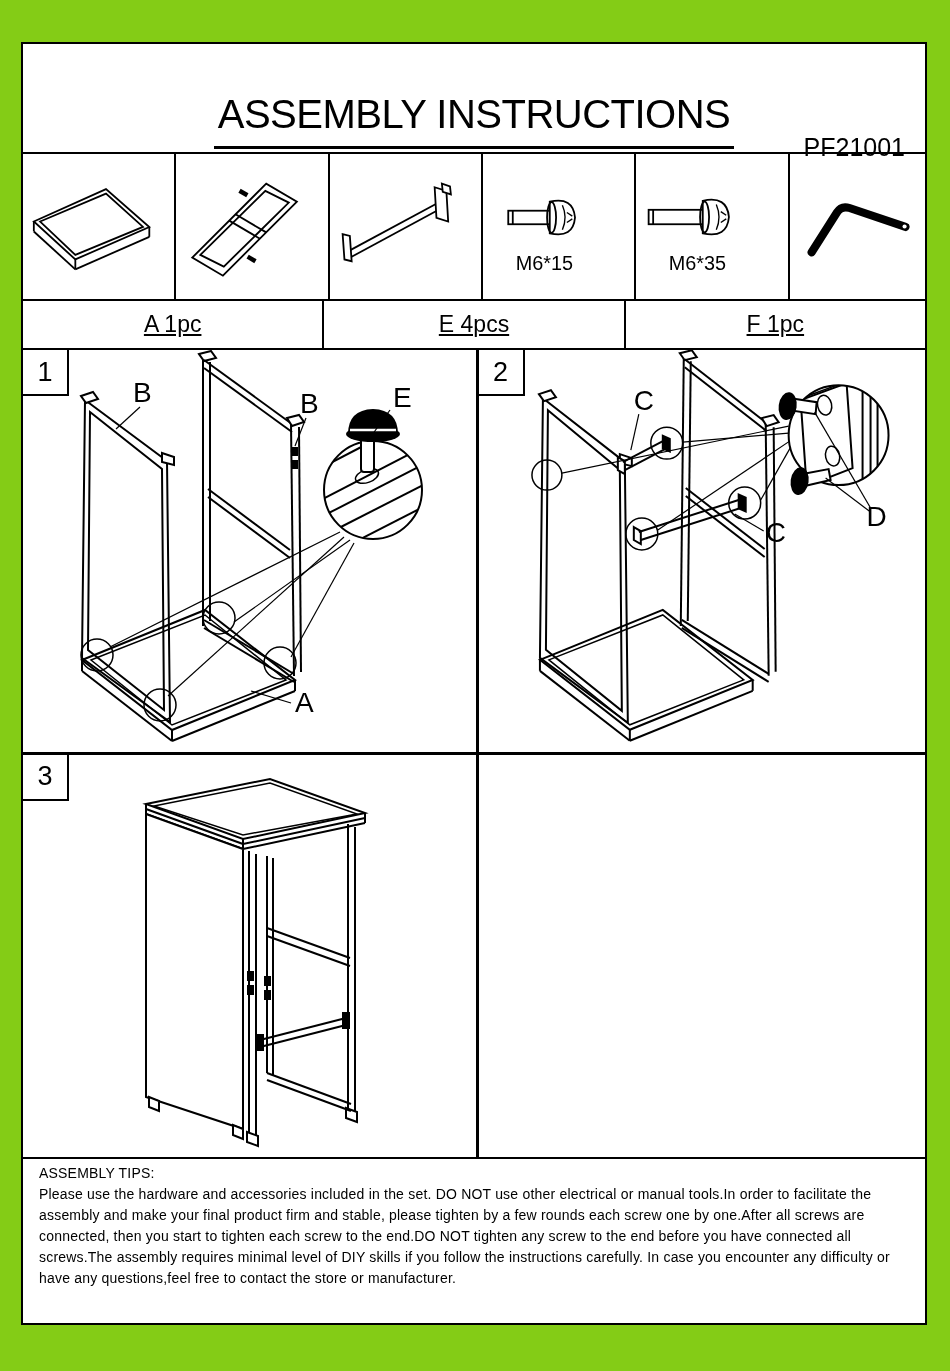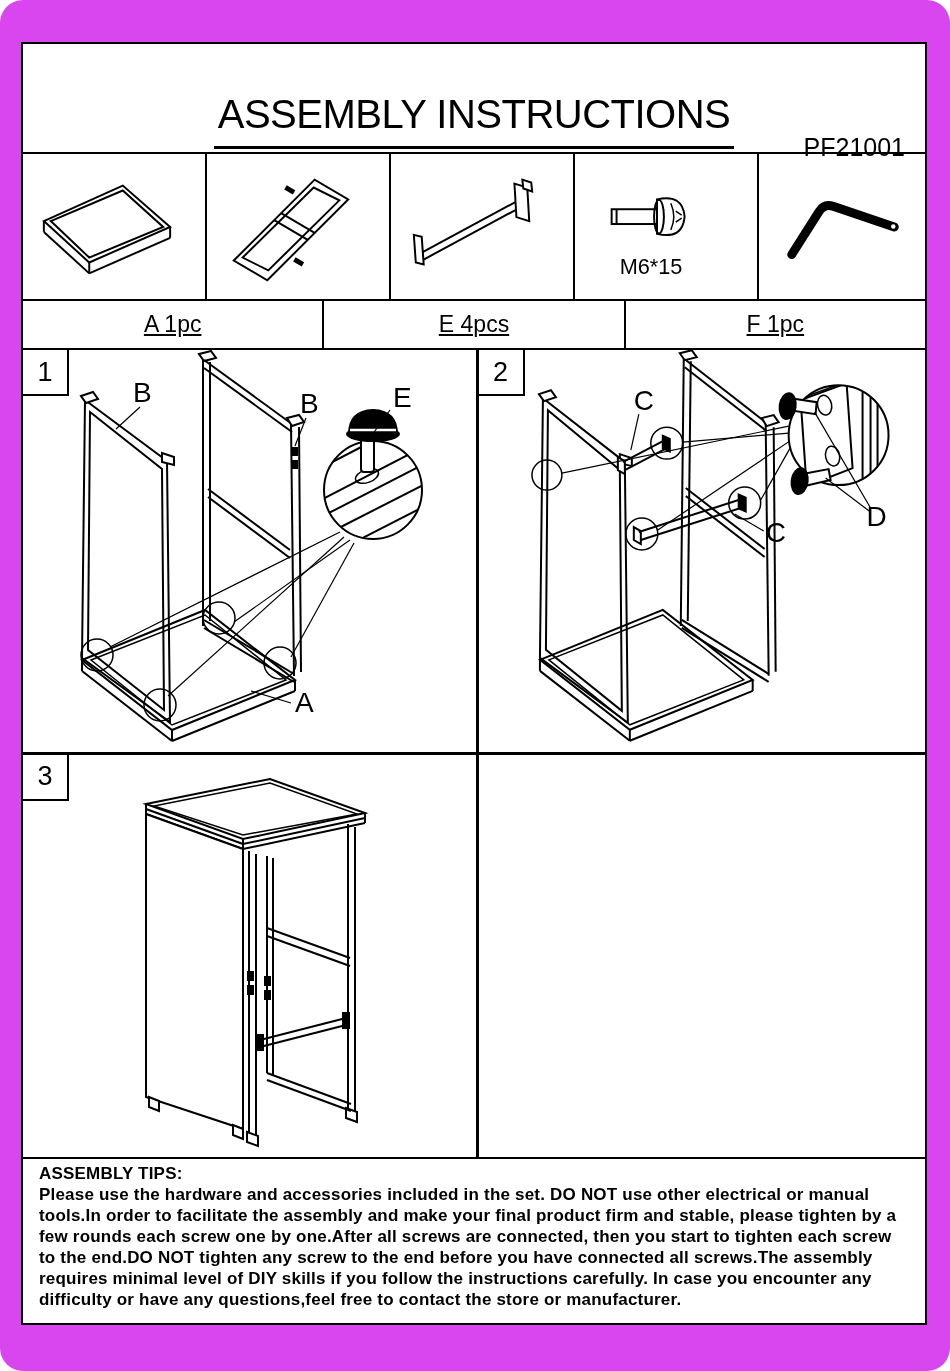--- a/index.html
+++ b/index.html
@@ -1,18 +1,18 @@
 <!DOCTYPE html>
 <html><head>
 <meta charset="utf-8">
 <style>
   html,body { margin:0; padding:0; background:#fff; }
   * { box-sizing:border-box; }
-  .canvas { position:relative; width:950px; height:1371px; background:#d946ef;
-            font-family:"Liberation Sans", sans-serif; color:#000;border-radius:23px; }
+  .canvas { position:relative; width:950px; height:1371px; background:#84cc16;
+            font-family:"Liberation Sans", sans-serif; color:#000; }
   .sheet { position:absolute; left:21px; top:42px; width:906px; height:1283px;
            border:2.5px solid #000; background:#fff; display:flex; flex-direction:column; }
 
   
   .title-row { position:relative; height:110px; border-bottom:2.5px solid #000;
                display:flex; justify-content:center; align-items:flex-start; }
   .title-underline { margin-top:48px; padding:0 4px 10px 4px; border-bottom:3px solid #000; }
   .page-title { margin:0; font-size:40px; font-weight:400; letter-spacing:-0.5px; line-height:1.1; }
   .model-no { position:absolute; right:20px; top:89px; font-size:25px; }
 
@@ -33,21 +33,21 @@
   .step-2 { left:455.5px; top:0; width:445.5px; height:402px; }
   .step-3 { left:0; top:404.5px; width:453px; height:398px; }
   .step-4 { left:455.5px; top:404.5px; width:445.5px; height:398px; }
   .step svg.diagram { position:absolute; left:0; top:0; width:100%; height:100%; }
   .stepnum { position:absolute; left:0; top:0; width:46px; height:46px; background:#fff;
              border-right:2.5px solid #000; border-bottom:2.5px solid #000;
              display:flex; align-items:center; justify-content:center; font-size:27px; z-index:2; }
 
   
   .tips { flex:1 1 auto; border-top:2.5px solid #000; padding:4px 16px 0 16px;
-          font-size:17px; line-height:21px; letter-spacing:0.2px;font-weight:bold; }
+          font-size:14px; line-height:21px; letter-spacing:0.2px; }
   .tips-heading { white-space:pre; }
 
   
   svg { stroke-linecap:butt; }
   svg text { font-family:"Liberation Sans", sans-serif; fill:#000; stroke:none; }
   .ln  { stroke:#000; stroke-width:2;   fill:none; }
   .ln15{ stroke:#000; stroke-width:1.5; fill:none; }
   .thin{ stroke:#000; stroke-width:1.2; fill:none; }
   .wfill { fill:#fff; stroke:#000; stroke-width:2; }
   .bfill { fill:#000; stroke:none; }
@@ -101,20 +101,32 @@
       <div class="pcell">
         <svg viewBox="0 0 150 147">
           <rect class="wfill" x="28" y="56" width="46" height="15"></rect>
           <line class="ln" x1="33" y1="56" x2="33" y2="71"></line>
           <path class="wfill" d="M74,46 Q100,40 102,63.5 Q100,87 74,81 Z"></path>
           <ellipse class="ln" cx="76" cy="63.5" rx="5" ry="17"></ellipse>
           <path class="ln15" d="M88,50 Q94,63.5 88,77"></path>
           <line class="ln15" x1="93" y1="58" x2="99" y2="62"></line>
           <line class="ln15" x1="93" y1="69" x2="99" y2="65"></line>
           <text class="szlbl" x="68" y="122" text-anchor="middle">M6*15</text>
+        </svg>
+      </div>
+      <div class="pcell">
+        <svg viewBox="0 0 150 147">
+          <rect class="wfill" x="14" y="55" width="60" height="16"></rect>
+          <line class="ln" x1="19" y1="55" x2="19" y2="71"></line>
+          <path class="wfill" d="M74,45 Q101,39 103,63 Q101,87 74,81 Z"></path>
+          <ellipse class="ln" cx="76" cy="63" rx="5" ry="17"></ellipse>
+          <path class="ln15" d="M89,49 Q95,63 89,77"></path>
+          <line class="ln15" x1="94" y1="57" x2="100" y2="61"></line>
+          <line class="ln15" x1="94" y1="69" x2="100" y2="65"></line>
+          <text class="szlbl" x="68" y="122" text-anchor="middle">M6*35</text>
         </svg>
       </div>
       <div class="pcell">
         <svg viewBox="0 0 150 147">
           <path d="M24,102 L52,58 Q57,50 66,53 L128,74" fill="none" stroke="#000" stroke-width="9" stroke-linecap="round" stroke-linejoin="round"></path>
           <circle cx="127" cy="73.5" r="2.3" fill="#fff"></circle>
         </svg>
       </div>
     </div>
 

